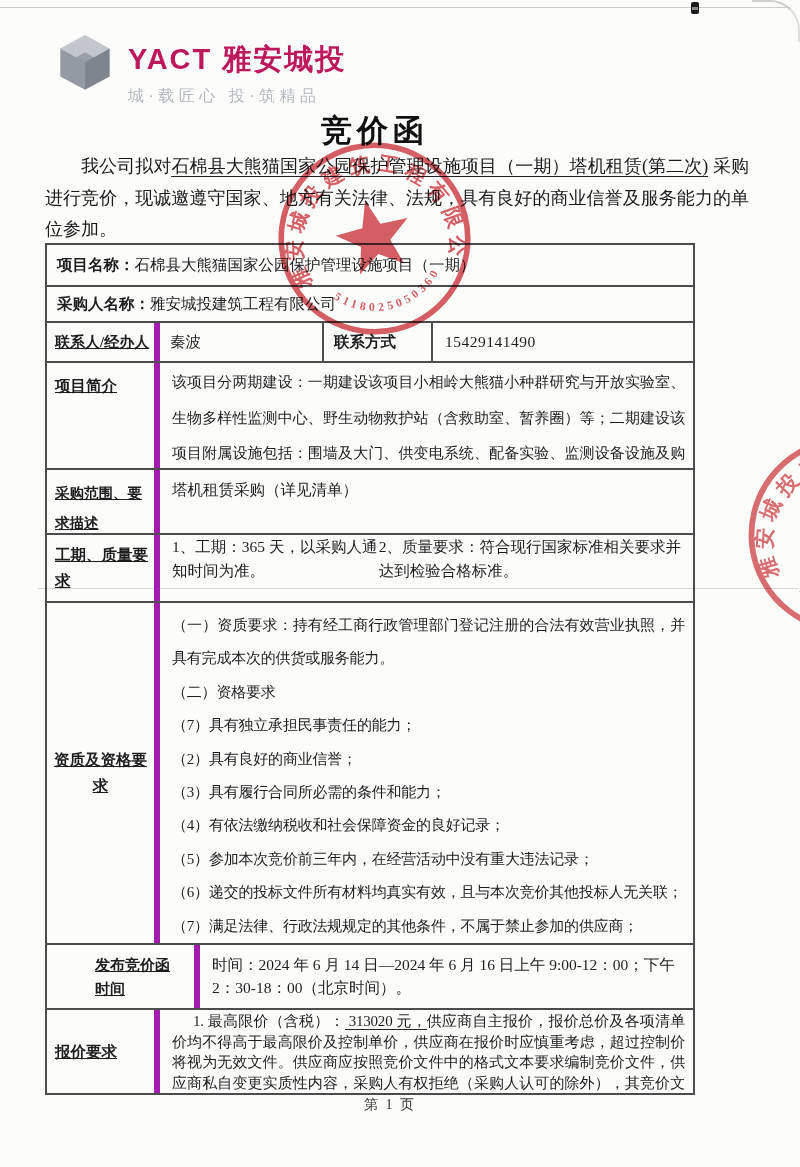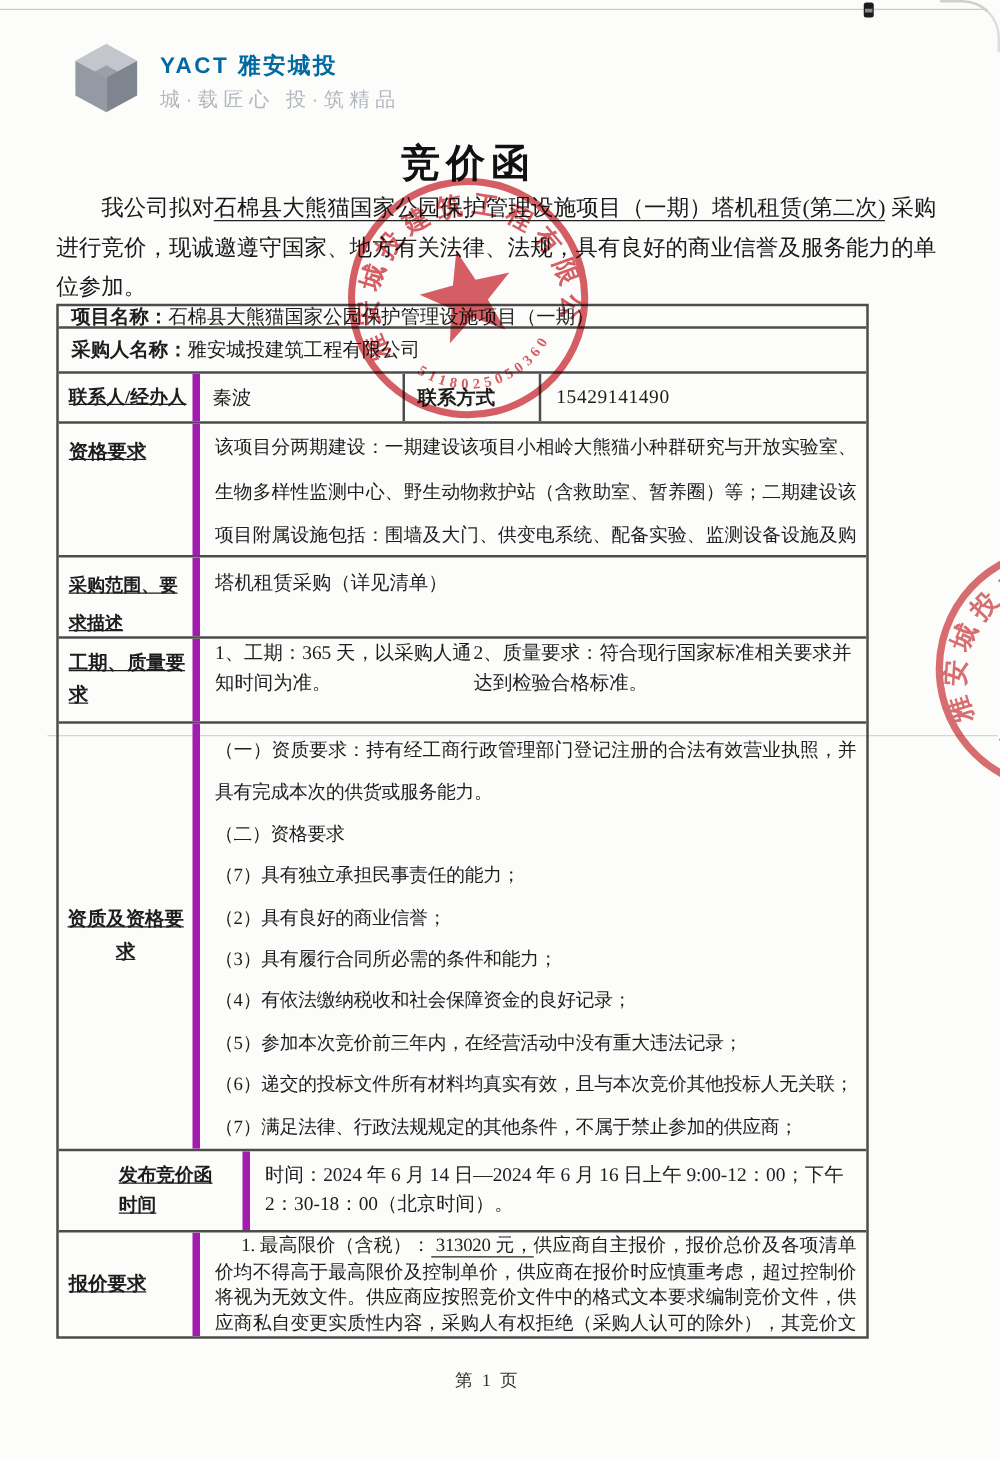--- a/index.html
+++ b/index.html
@@ -16,21 +16,21 @@
   .scan-speck::after { content:""; position:absolute; top:5px; left:1px; width:6px; height:3px; background:#8a8a8a; }
   .scan-corner { position:absolute; top:0; right:0; width:48px; height:42px;
     border-top:2px solid #d2d0cc; border-right:2px solid #e0deda; border-top-right-radius:30px; }
   .scan-crease { position:absolute; top:588px; left:38px; width:760px; height:1px; background:rgba(130,130,130,.32); }
 
   
   .logo { position:absolute; left:58px; top:34px; display:flex; align-items:flex-start;
           font-family:"Liberation Sans","DejaVu Sans",sans-serif; }
   .logo-cube { width:54px; height:58px; margin-right:16px; }
   .brand-block { padding-top:6px; }
-  .brand-name { font-size:18px; font-weight:700; color:#0369a1; letter-spacing:2px; }
+  .brand-name { font-size:29px; font-weight:700; color:#be185d; letter-spacing:2px; }
   .brand-tagline { margin-top:6px; font-size:16px; color:#b2b7be; letter-spacing:4.5px; }
 
   
   .doc-title { position:absolute; left:45px; top:110px; width:660px; text-align:center;
     font-size:31px; font-weight:800; letter-spacing:5px; color:#111; }
   .intro { position:absolute; left:45px; top:151px; width:704px;
     font-size:18px; line-height:31.5px; text-align:justify; text-indent:2em; color:#1a1a1a; }
   .u-line { border-bottom:1.6px solid #222; }
 
   
@@ -38,21 +38,21 @@
     border:2px solid #4c4c4c; border-bottom:2px solid #4c4c4c; font-size:15.5px; }
   .trow { display:flex; border-bottom:2px solid #4c4c4c; overflow:hidden; }
   .trow:last-child { border-bottom:none; }
   .cell { overflow:hidden; }
   .lbl { width:113px; flex:0 0 113px; border-right:6px solid #a21caf;
     font-weight:700; padding:0 2px 0 8px;
     display:flex; flex-direction:column; justify-content:center; line-height:26px;text-decoration:underline; }
   .val { flex:1; padding:0 8px 0 12px; }
   .full { flex:1; padding:3px 10px; display:flex; align-items:center; }
   .full b { font-weight:700; }
-  .r1 { height:18px; } .r2 { height:36px; } .r3 { height:40px; }
+  .r1 { height:42px; } .r2 { height:36px; } .r3 { height:40px; }
   .r4 { height:107px; } .r5 { height:65px; } .r6 { height:68px; }
   .r7 { height:342px; } .r8 { height:65px; } .r9 { height:83px; }
 
   .r3 .c-name { width:164px; flex:0 0 164px; border-right:2px solid #4c4c4c; display:flex; align-items:center; padding-left:10px; }
   .r3 .c-mlabel { width:109px; flex:0 0 109px; border-right:2px solid #4c4c4c; display:flex; align-items:center; padding-left:10px; font-weight:700; }
   .r3 .c-phone { flex:1; display:flex; align-items:center; padding-left:12px; letter-spacing:.5px; }
   .r3 .lbl { font-size:15px; justify-content:center; }
 
   .r4 .lbl { justify-content:flex-start; padding-top:10px; }
   .r4 .val { font-size:15px; line-height:35.5px; text-align:justify; padding-top:2px; letter-spacing:-.2px; }
@@ -124,21 +124,21 @@
     </div>
 
     <div class="trow r3">
       <div class="cell lbl">联系人/经办人</div>
       <div class="cell c-name">秦波</div>
       <div class="cell c-mlabel">联系方式</div>
       <div class="cell c-phone">15429141490</div>
     </div>
 
     <div class="trow r4">
-      <div class="cell lbl">资格要求</div>
+      <div class="cell lbl">项目简介</div>
       <div class="cell val">该项目分两期建设：一期建设该项目小相岭大熊猫小种群研究与开放实验室、生物多样性监测中心、野生动物救护站（含救助室、暂养圈）等；二期建设该项目附属设施包括：围墙及大门、供变电系统、配备实验、监测设备设施及购置救护用品。</div>
     </div>
 
     <div class="trow r5">
       <div class="cell lbl">采购范围、要求描述</div>
       <div class="cell val">塔机租赁采购（详见清单）</div>
     </div>
 
     <div class="trow r6">
       <div class="cell lbl">工期、质量要求</div>

